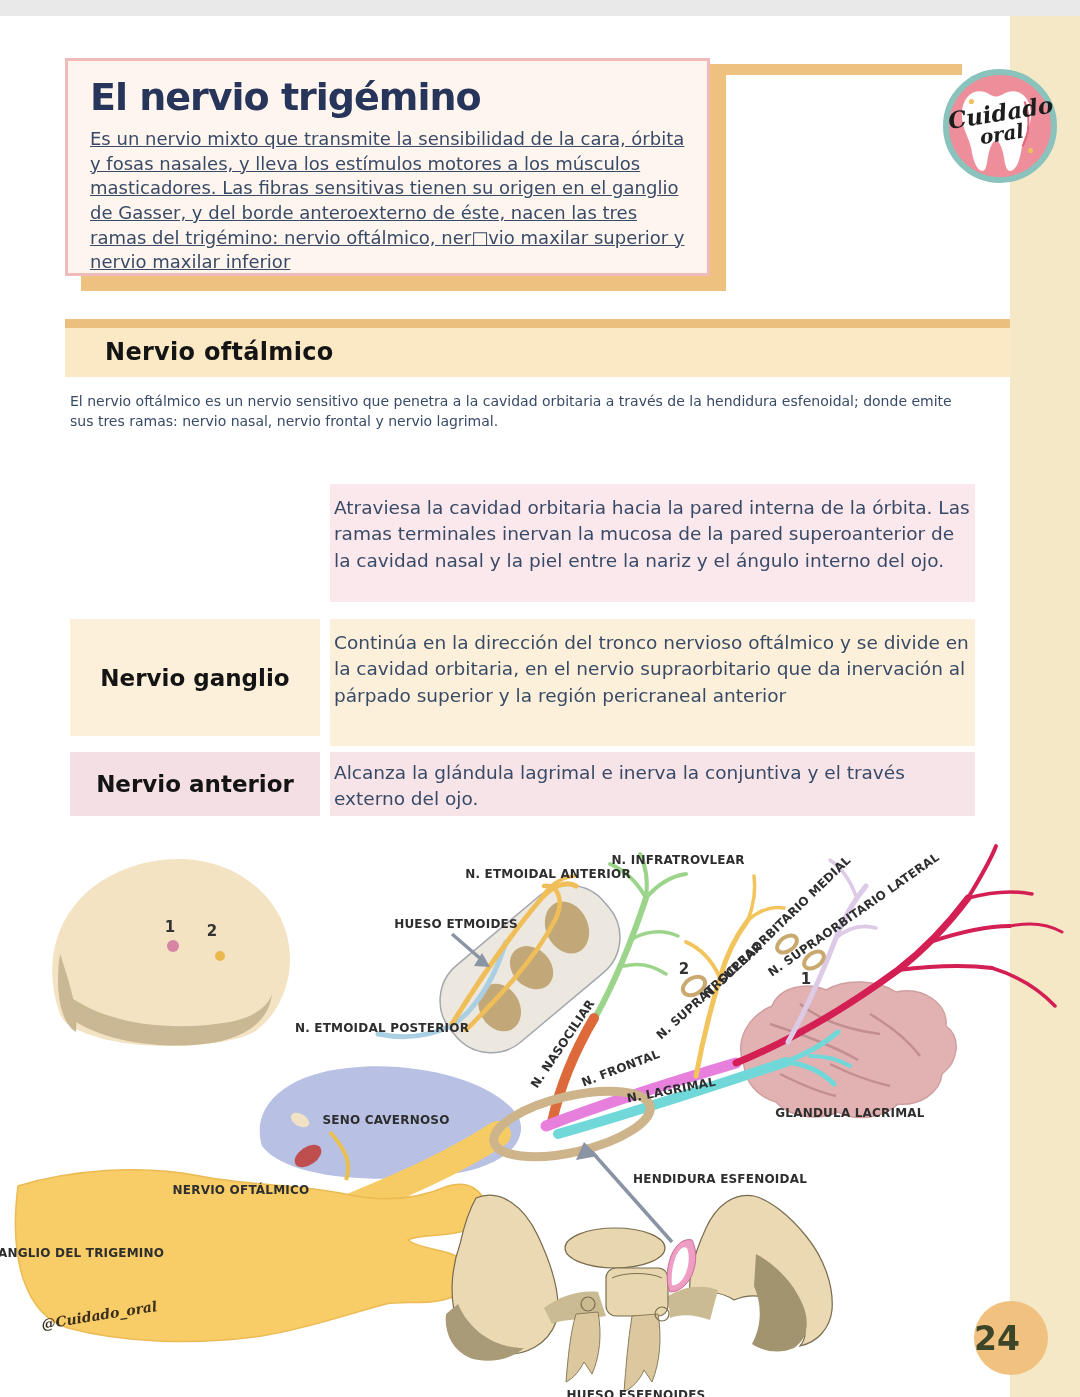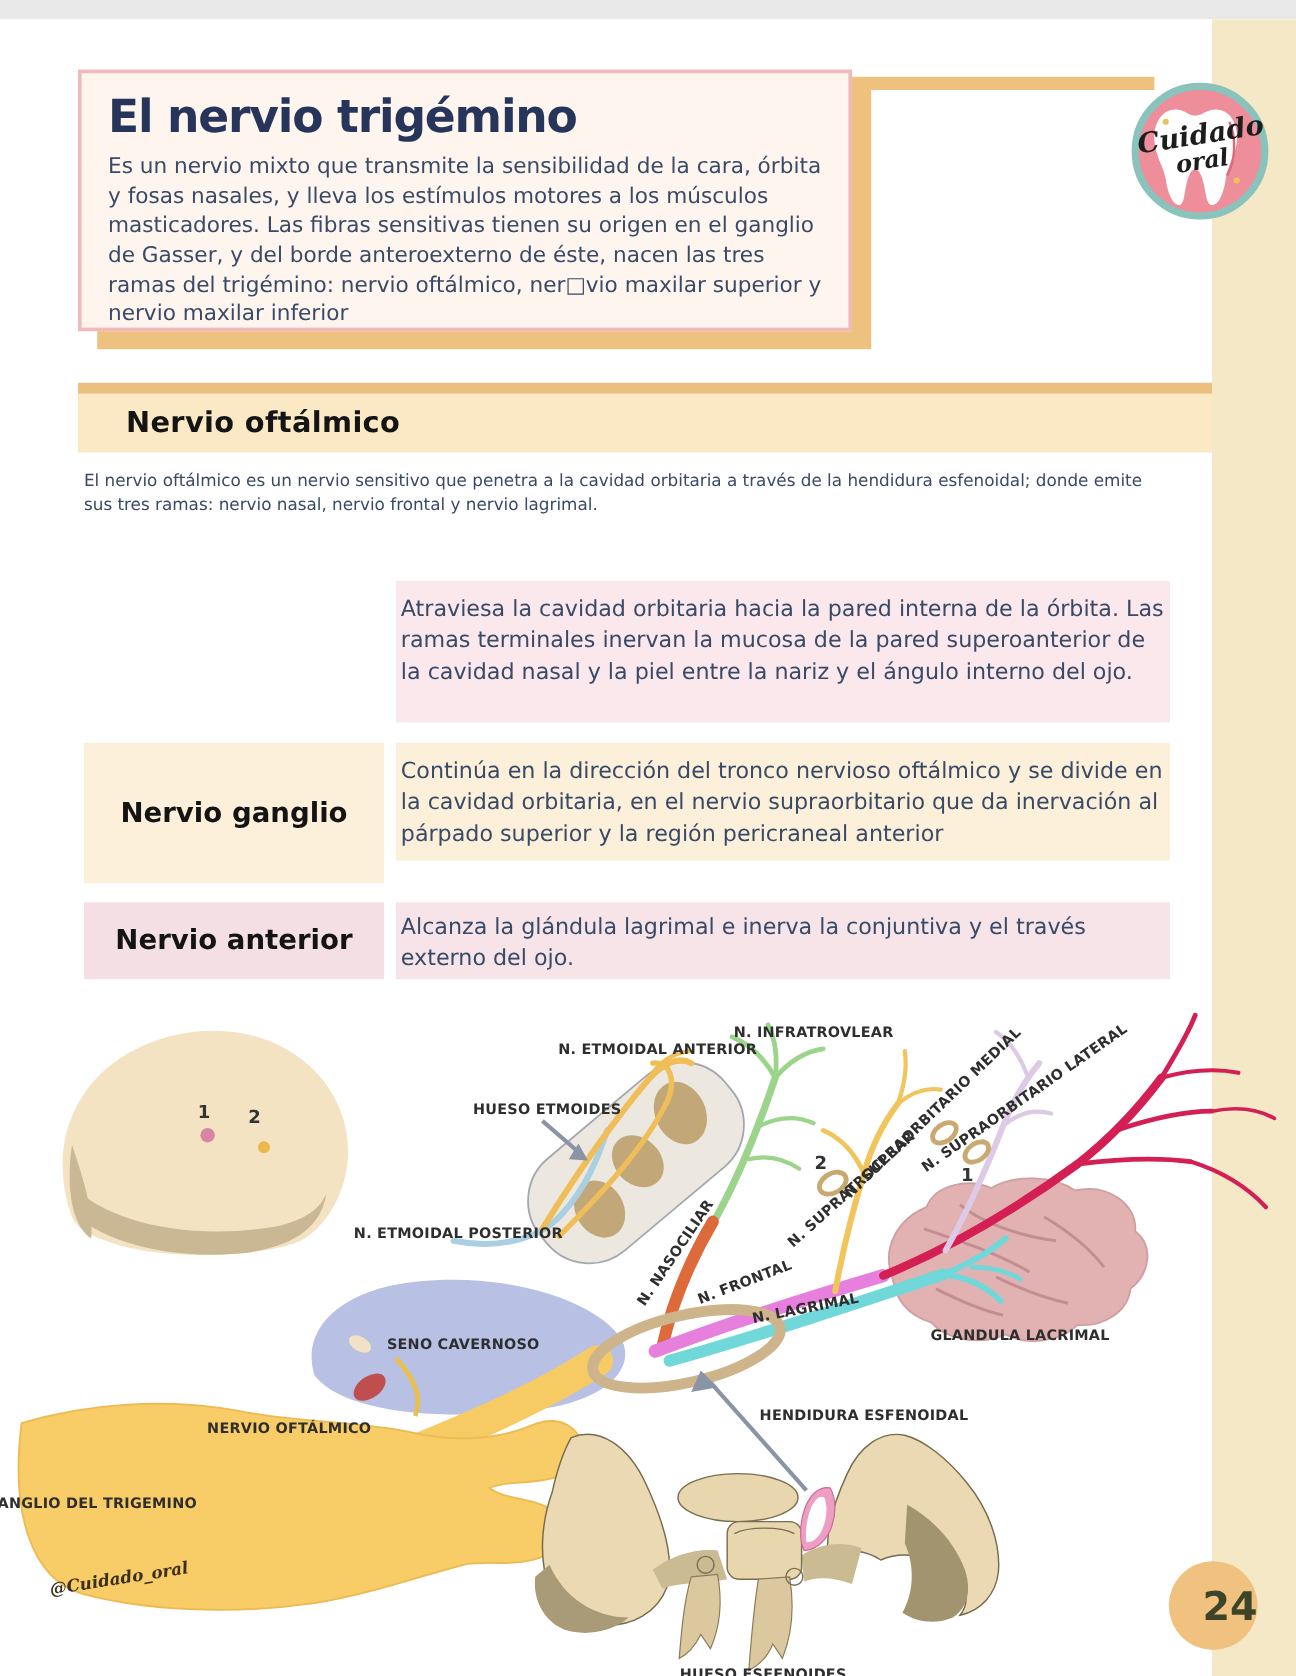--- a/index.html
+++ b/index.html
@@ -6,21 +6,21 @@
   .page{position:relative;width:1080px;height:1397px;background:#ffffff;overflow:hidden;
         font-family:"DejaVu Sans","Liberation Sans",sans-serif;margin:16px auto;}
   
   .right-strip{position:absolute;left:1010px;top:0;width:70px;height:1397px;background:#f4e8c6;}
   
   .accent-line{position:absolute;left:700px;top:48px;width:262px;height:11px;background:#efc17f;}
   .header-card{position:absolute;left:65px;top:42px;width:645px;height:218px;box-sizing:border-box;
         background:#fdf5ee;border:3px solid #f0b9ba;box-shadow:16px 15px 0 #efc17f;
         padding:14px 20px 10px 22px;}
   .header-card h1{margin:0 0 8px 0;font-size:38px;font-weight:800;letter-spacing:-1px;color:#27355b;}
-  .header-card p{margin:0;font-size:18px;line-height:1.37;color:#394a67;}
+  .header-card p{margin:0;font-size:18px;line-height:1.37;color:#394a67;text-decoration:underline;}
   
   .logo{position:absolute;left:943px;top:53px;width:114px;height:114px;border-radius:50%;
         background:#ef8e9b;border:6px solid #8ac2bc;box-sizing:border-box;z-index:3;}
   .logo svg{position:absolute;left:0;top:0;width:102px;height:102px;}
   .logo-text{position:absolute;left:0;top:26px;width:102px;text-align:center;transform:rotate(-9deg);
         font-family:"DejaVu Serif","Liberation Serif",serif;font-style:italic;font-weight:700;color:#1d1d1d;}
   .logo-text .l1{font-size:23px;line-height:1.0;}
   .logo-text .l2{font-size:20px;line-height:1.0;}
   
   .section-bar{position:absolute;left:65px;top:303px;width:945px;height:58px;box-sizing:border-box;
@@ -28,34 +28,34 @@
   .section-bar span{display:block;padding:10px 0 0 40px;font-size:24px;font-weight:600;color:#141414;letter-spacing:.3px;}
   .intro{position:absolute;left:70px;top:376px;width:905px;margin:0;font-size:14px;line-height:1.42;color:#394a67;}
   
   .row-label{position:absolute;left:70px;width:250px;display:flex;align-items:center;justify-content:center;
         font-size:23px;font-weight:600;color:#141414;}
   .row-desc{position:absolute;left:330px;width:645px;box-sizing:border-box;padding:11px 4px;
         font-size:18.5px;line-height:1.42;color:#394a67;}
   .r1l{top:468px;height:118px;background:#f7dbe2;}
   .r1d{top:468px;height:118px;background:#fbe8ec;}
   .r2l{top:603px;height:117px;background:#fcf0da;}
-  .r2d{top:603px;height:98px;background:#fcf0da;}
+  .r2d{top:603px;height:127px;background:#fcf0da;}
   .r3l{top:736px;height:64px;background:#f4dfe5;}
   .r3d{top:736px;height:64px;background:#f6e4e8;padding-top:8px;}
   
   .diagram{position:absolute;left:0;top:818px;width:1080px;height:579px;}
   .lbl{font-family:"DejaVu Sans","Liberation Sans",sans-serif;font-weight:700;font-size:12px;
         fill:#2e2e2e;text-anchor:middle;letter-spacing:.2px;}
   .wmk{font-family:"DejaVu Serif","Liberation Serif",serif;font-style:italic;font-weight:700;
         font-size:14px;fill:#3b2f1e;text-anchor:middle;}
   .num{font-family:"DejaVu Sans",sans-serif;font-weight:700;font-size:15px;fill:#333;text-anchor:middle;}
   
   .citation{position:absolute;left:20px;top:1362px;font-size:12.5px;letter-spacing:.2px;color:#5c77a8;}
   .page-circle{position:absolute;left:974px;top:1285px;width:74px;height:74px;border-radius:50%;
-        background:#f1c180;display:flex;align-items:center;justify-content:flex-end;
+        background:#f1c180;display:flex;align-items:center;justify-content:flex-start;
         font-size:33px;font-weight:800;color:#3c4527;z-index:2;}
 </style>
 </head>
 <body>
 
 <div class="page">
 
   <div class="right-strip"></div>
   <div class="accent-line"></div>
 

